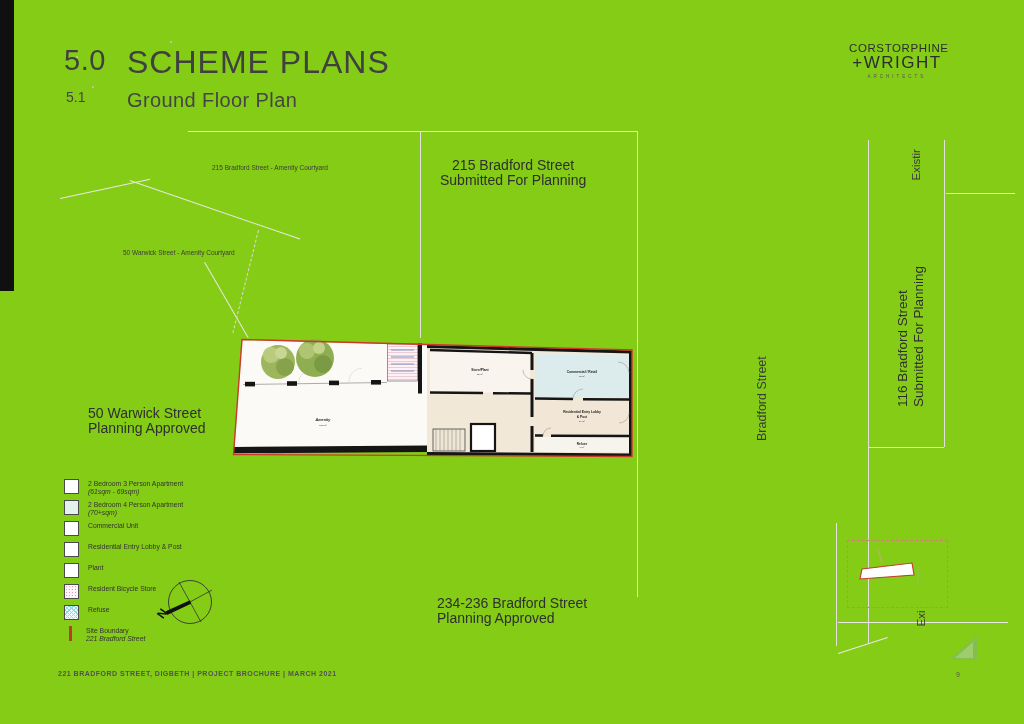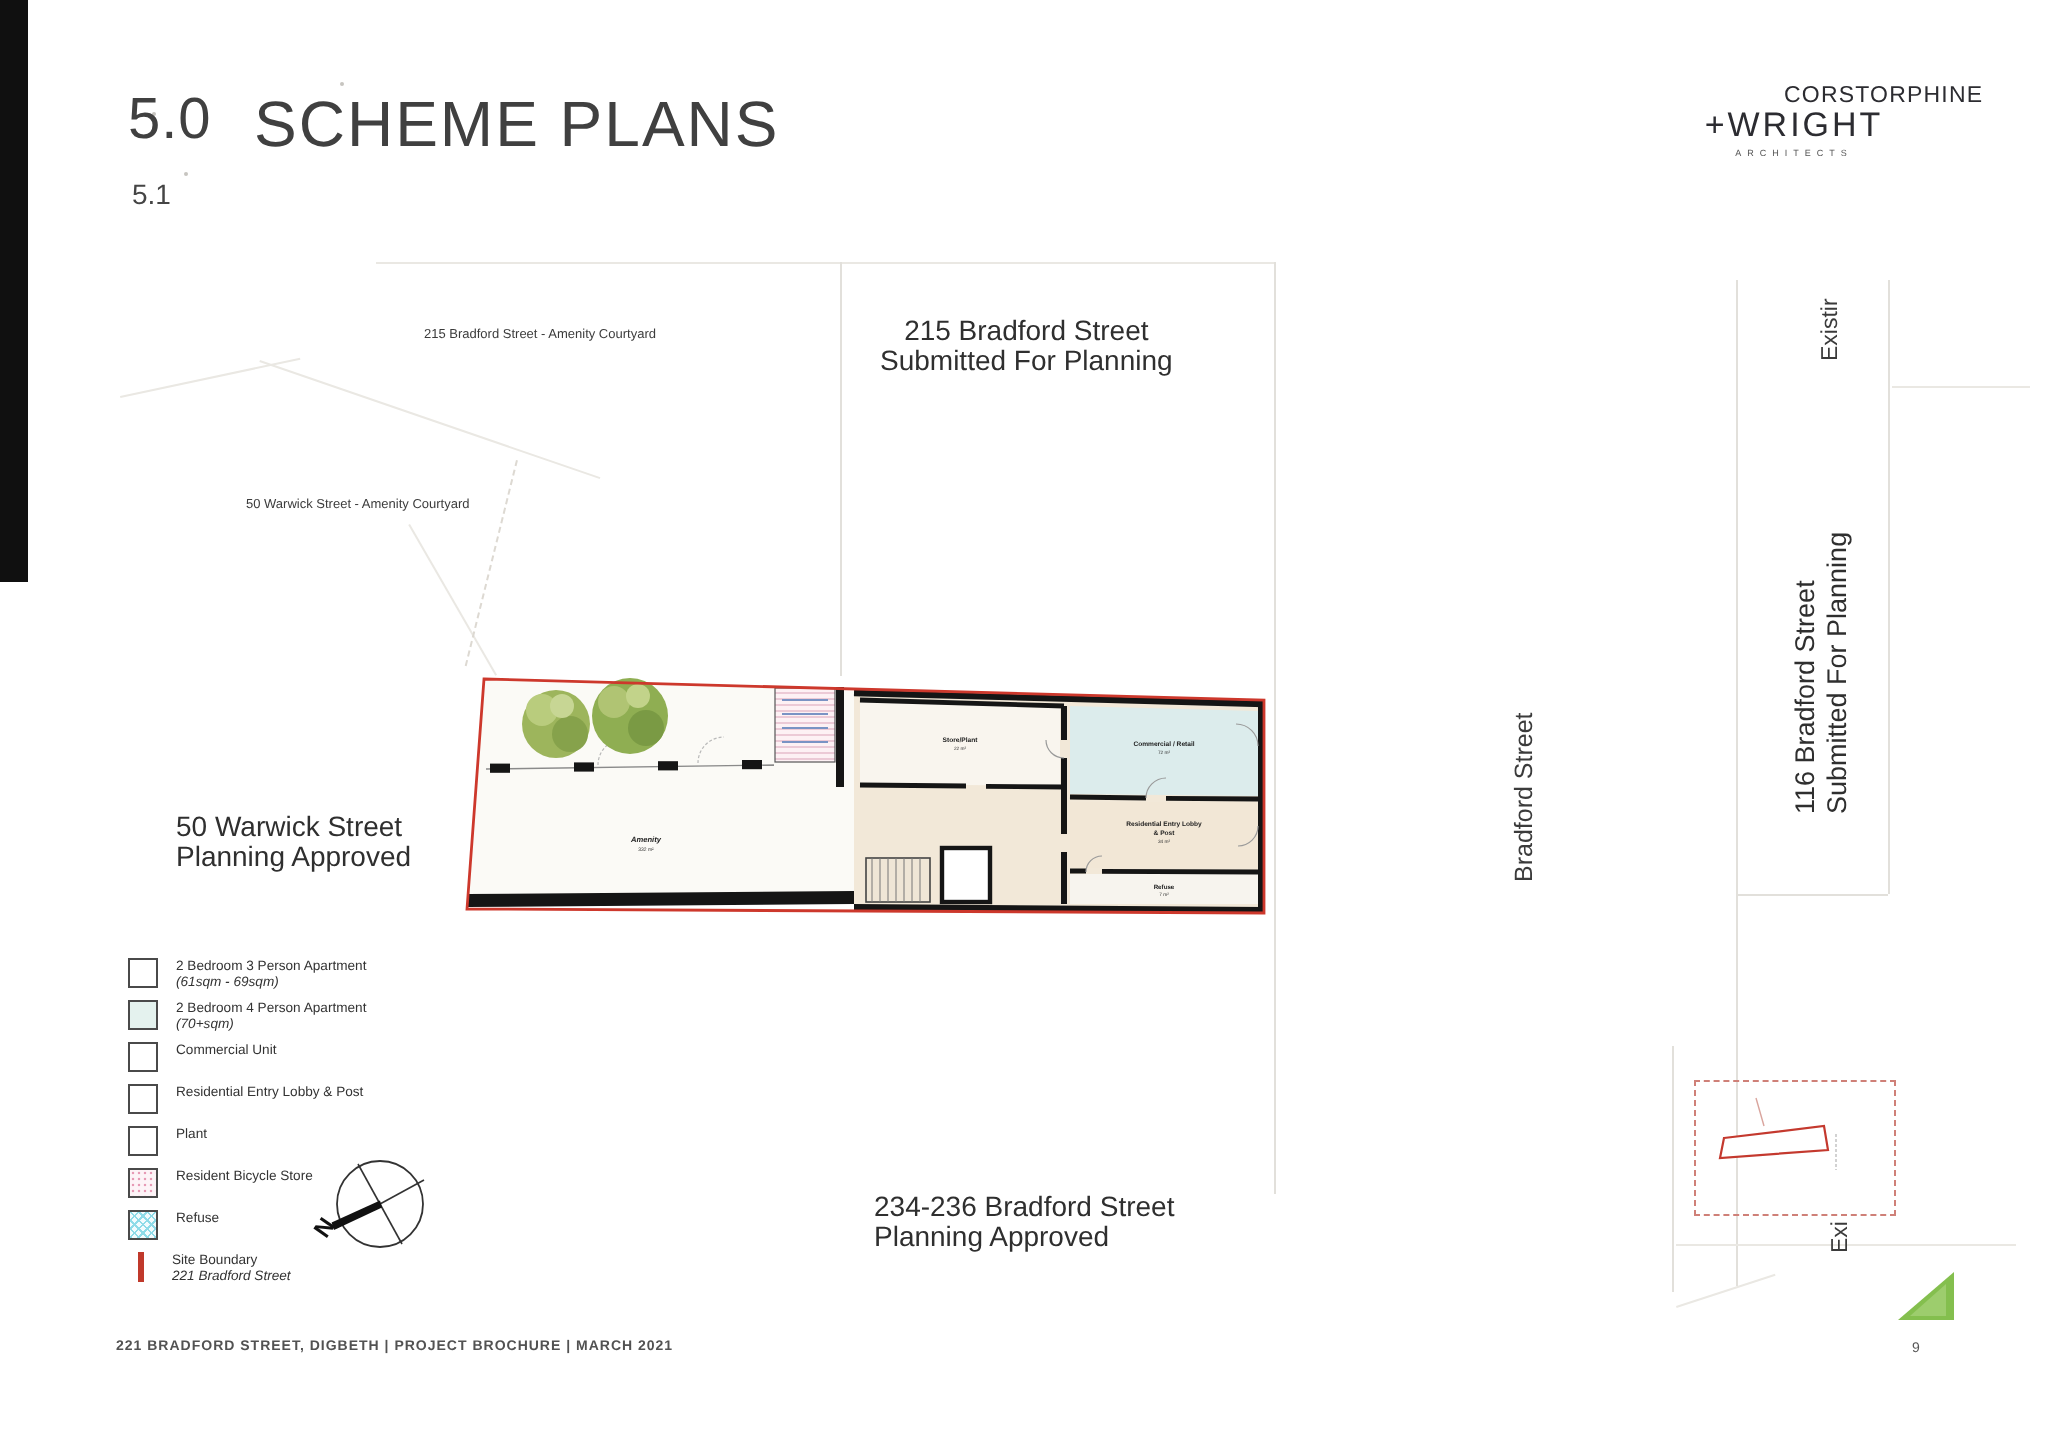--- a/index.html
+++ b/index.html
@@ -1,27 +1,27 @@
 <!DOCTYPE html>
 <html><head>
 <meta charset="utf-8">
 <style>
   html,body{margin:0;padding:0;background:#e9e9e9;}
-  .page{position:relative;width:1024px;height:724px;background:#ffffff;overflow:hidden;
+  .page{position:relative;width:1024px;height:724px;background:#84cc16;overflow:hidden;
         font-family:"Liberation Sans",sans-serif;color:#3a3a3a;}
   .abs{position:absolute;}
   .left-bar{left:0;top:0;width:14px;height:291px;background:#101010;}
   
   .h-num{font-size:29px;color:#404040;letter-spacing:.5px;}
   .h-title{font-size:32px;color:#404040;letter-spacing:1px;}
   .s-num{font-size:14px;color:#454545;}
   .s-title{font-size:20px;color:#454545;letter-spacing:.4px;}
   
   .logo{right:79px;top:42px;width:96px;text-align:center;color:#2c2c31;}
-  .logo .l1{font-size:11.5px;letter-spacing:.6px;margin-left:43px;}
+  .logo .l1{font-size:11.5px;letter-spacing:.6px;}
   .logo .l2{font-size:17px;letter-spacing:1.5px;margin-top:-1px;}
   .logo .l3{font-size:4.5px;letter-spacing:3px;color:#555;margin-top:1px;}
   
   .lbl{font-size:14px;line-height:14.5px;color:#2f2f2f;}
   .tiny{font-size:6.5px;color:#3c3c3c;}
   .vert{transform:rotate(-90deg);white-space:nowrap;}
   
   .fl{position:absolute;background:#e2e0db;}
   .fl2{position:absolute;background:#eae8e3;}
   .fld{position:absolute;border-left:1px dashed #ddd9d2;}
@@ -54,20 +54,21 @@
 
   <div class="abs left-bar"></div>
 
   <div class="dot" style="left:76px;top:56px;"></div>
   <div class="dot" style="left:92px;top:86px;"></div>
   <div class="dot" style="left:170px;top:41px;"></div>
 
   <div class="abs h-num" style="left:64px;top:44px;">5.0</div>
   <div class="abs h-title" style="left:127px;top:44px;">SCHEME PLANS</div>
   <div class="abs s-num" style="left:66px;top:89px;">5.1</div>
+  <div class="abs s-title" style="left:127px;top:89px;">Ground Floor Plan</div>
 
   <div class="abs logo">
     <div class="l1">CORSTORPHINE</div>
     <div class="l2">+WRIGHT</div>
     <div class="l3">ARCHITECTS</div>
   </div>
 
   <div class="fl2" style="left:188px;top:131px;width:449px;height:1px;"></div>
   <div class="fl" style="left:420px;top:131px;width:1px;height:207px;"></div>
   <div class="fl" style="left:637px;top:131px;width:1px;height:466px;"></div>

